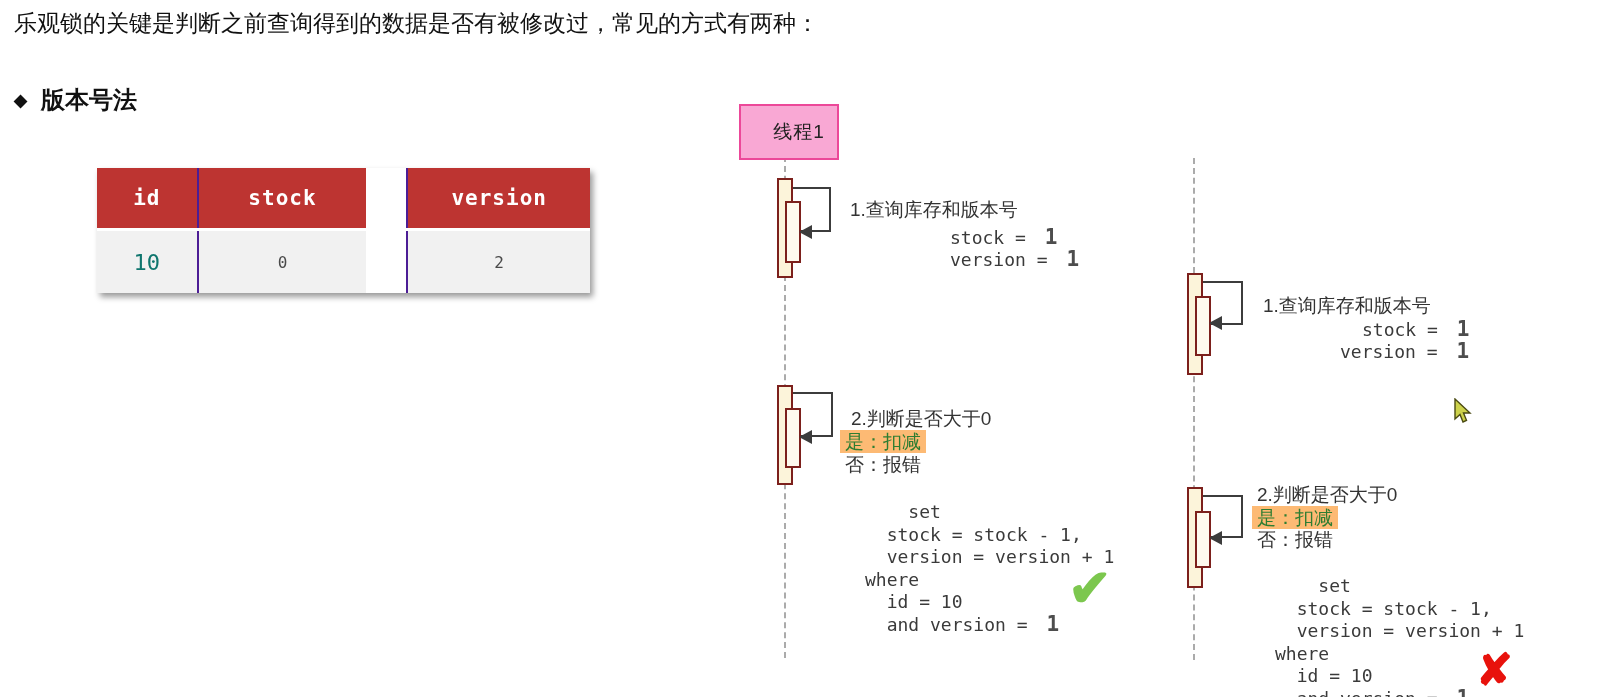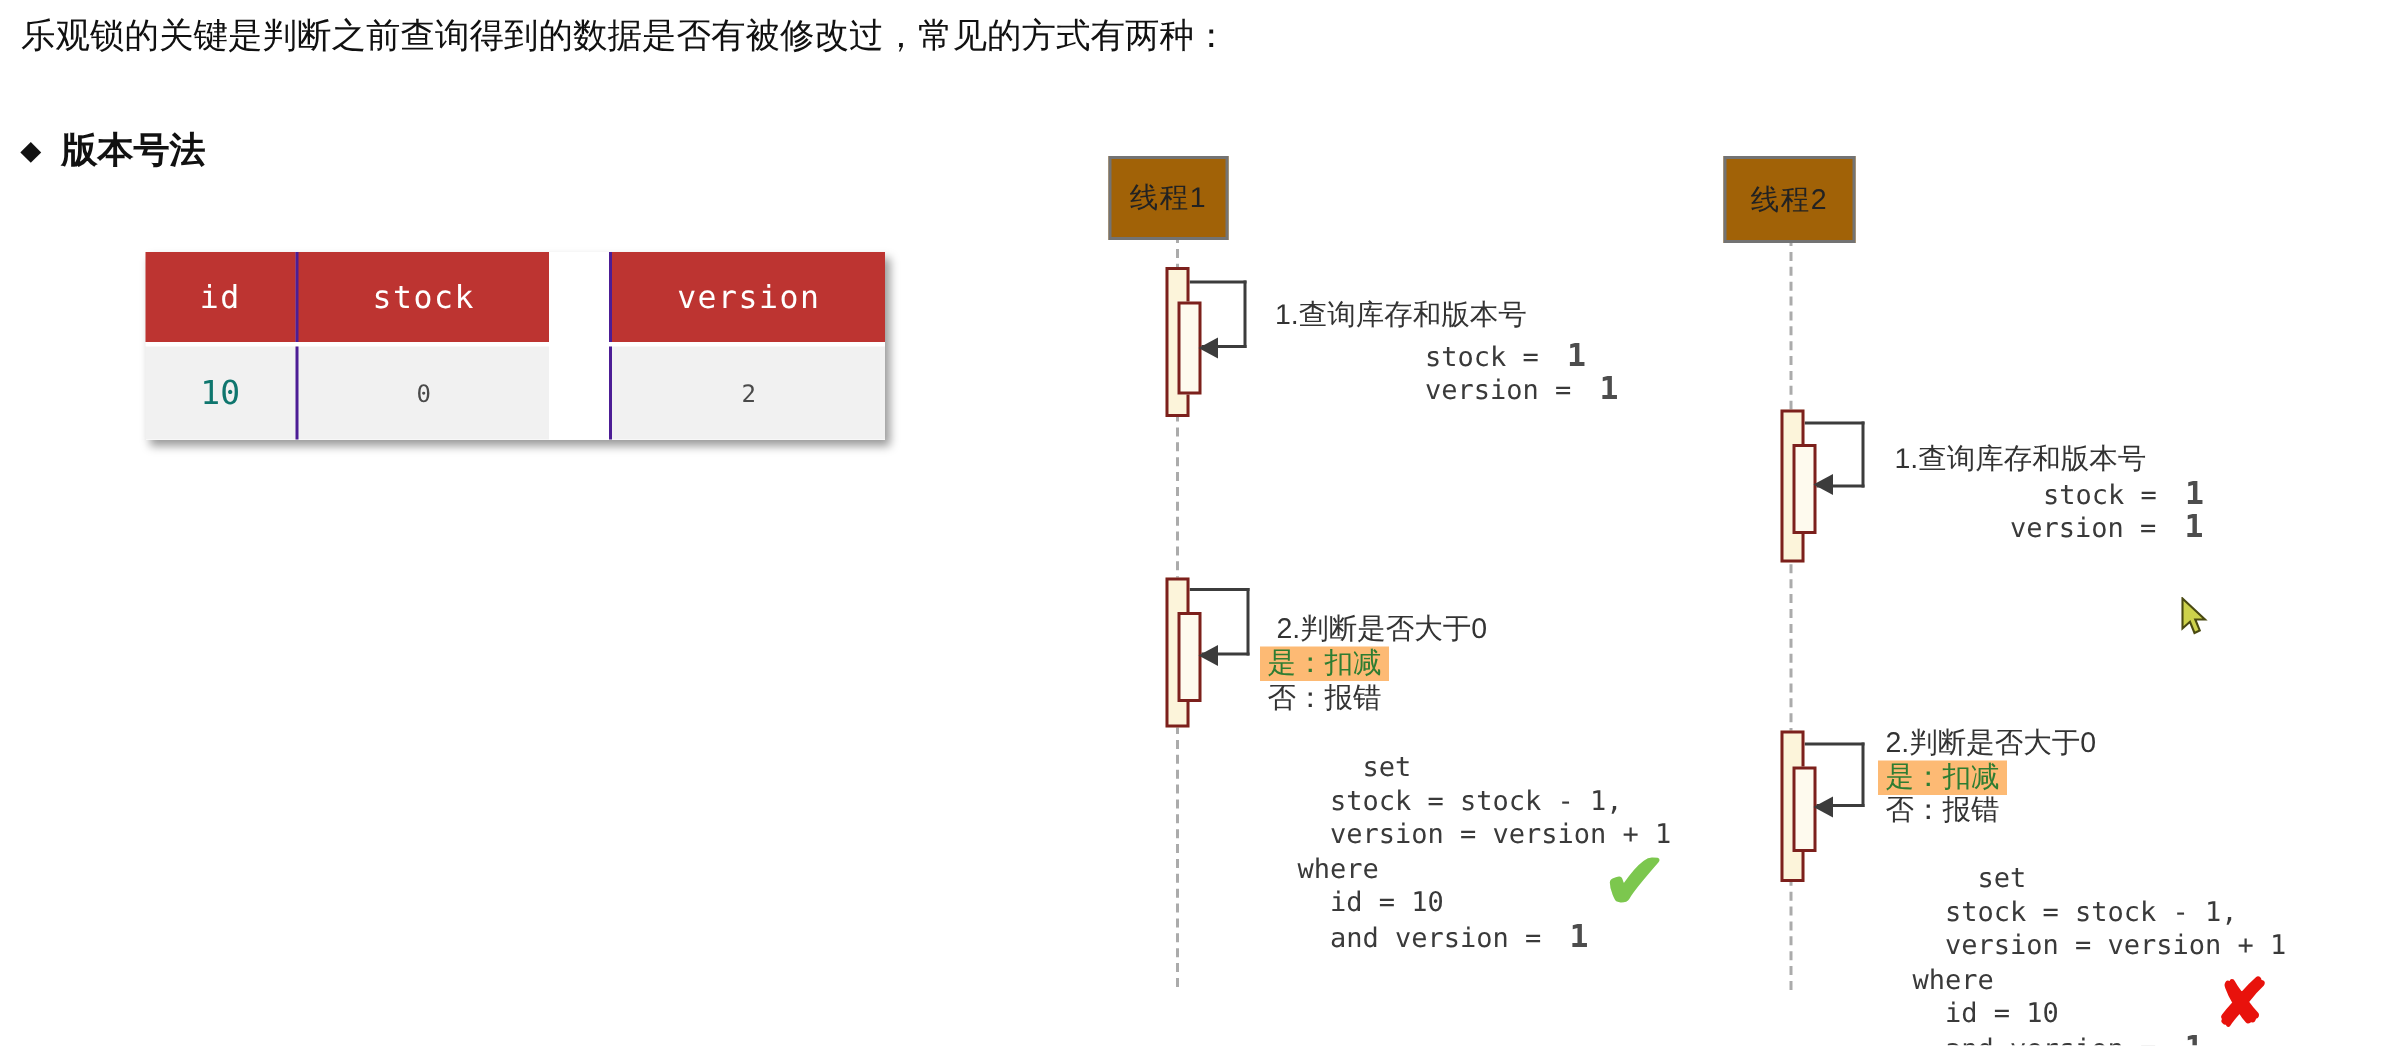--- a/index.html
+++ b/index.html
@@ -9,31 +9,31 @@
 
   
   .page-title{left:14px;top:8px;font-size:23px;font-weight:500;color:#111;}
   .section{left:14px;top:84px;font-size:24px;font-weight:700;color:#111;}
   .section .diamond{font-size:17px;margin-right:14px;vertical-align:2px;}
 
   
   .db-table{left:97px;top:168px;width:493px;box-shadow:3px 4px 6px rgba(0,0,0,0.40);}
   .db-row{display:flex;}
   .db-hcell{background:#bd3431;color:#fff;height:60px;display:flex;align-items:center;justify-content:center;
-            font-family:"DejaVu Sans Mono",monospace;font-weight:400;font-size:21px;letter-spacing:1px;}
+            font-family:"DejaVu Sans Mono",monospace;font-weight:700;font-size:21px;letter-spacing:1px;}
   .db-cell{background:#f1f1f1;height:62px;display:flex;align-items:center;justify-content:center;
            font-family:"DejaVu Sans Mono",monospace;color:#4a4a4a;font-size:16px;}
   .sep{border-left:2px solid #4c1d95;}
   .db-body{border-top:3px solid #ffffff;}
   .c1{width:108px;}.c2{width:182px;}.c3{width:197px;margin-left:40px;}
   .big-val{font-size:22px;color:#0f766e;}
 
   
-  .actor-box{border:2px solid #737373;background:#a16207;display:flex;align-items:center;justify-content:center;
-             font-size:19px;color:#222;letter-spacing:1px;z-index:4;}
+  .actor-box{border:2px solid #ec4899;background:#f9a8d4;display:flex;align-items:center;justify-content:center;
+             font-size:19px;color:#222;letter-spacing:1px;z-index:4;padding-left:20px;}
   .lifeline{border-left:2px dashed #ababab;z-index:1;}
   .act{background:#fcf4da;border:2px solid #7c201c;box-sizing:border-box;z-index:2;}
   .act-inner{background:#fefaee;z-index:3;}
   .loop{border-top:2px solid #3c3c3c;border-right:2px solid #3c3c3c;border-bottom:2px solid #3c3c3c;
         box-sizing:border-box;z-index:2;}
   .arrowhead{width:0;height:0;border-top:7px solid transparent;border-bottom:7px solid transparent;
              border-right:13px solid #3c3c3c;z-index:4;}
 
   
   .ann{font-size:19px;color:#333;z-index:5;}
@@ -102,23 +102,20 @@
     <span>set
   stock = stock - 1,
   version = version + 1
 where
   id = 10
   and version = </span><span class="val">1</span>
   </div>
   <div class="abs check" style="left:1068px;top:562px;">✔</div>
 
   <div class="abs lifeline" style="left:1193px;top:158px;height:502px;"></div>
-  <div class="abs actor-box" style="left:1149px;top:104px;width:84px;height:54px;">
-    <span>线程2</span>
-  </div>
 
   <div class="abs loop" style="left:1203px;top:281px;width:40px;height:44px;"></div>
   <div class="abs act" style="left:1187px;top:273px;width:16px;height:102px;"></div>
   <div class="abs act act-inner" style="left:1195px;top:296px;width:16px;height:60px;"></div>
   <div class="abs arrowhead" style="left:1209px;top:316px;"></div>
 
   <div class="abs ann" style="left:1263px;top:293px;">1.查询库存和版本号</div>
   <div class="abs code-line" style="left:1362px;top:317px;">
     <span>stock = </span><span class="val">1</span>
   </div>

